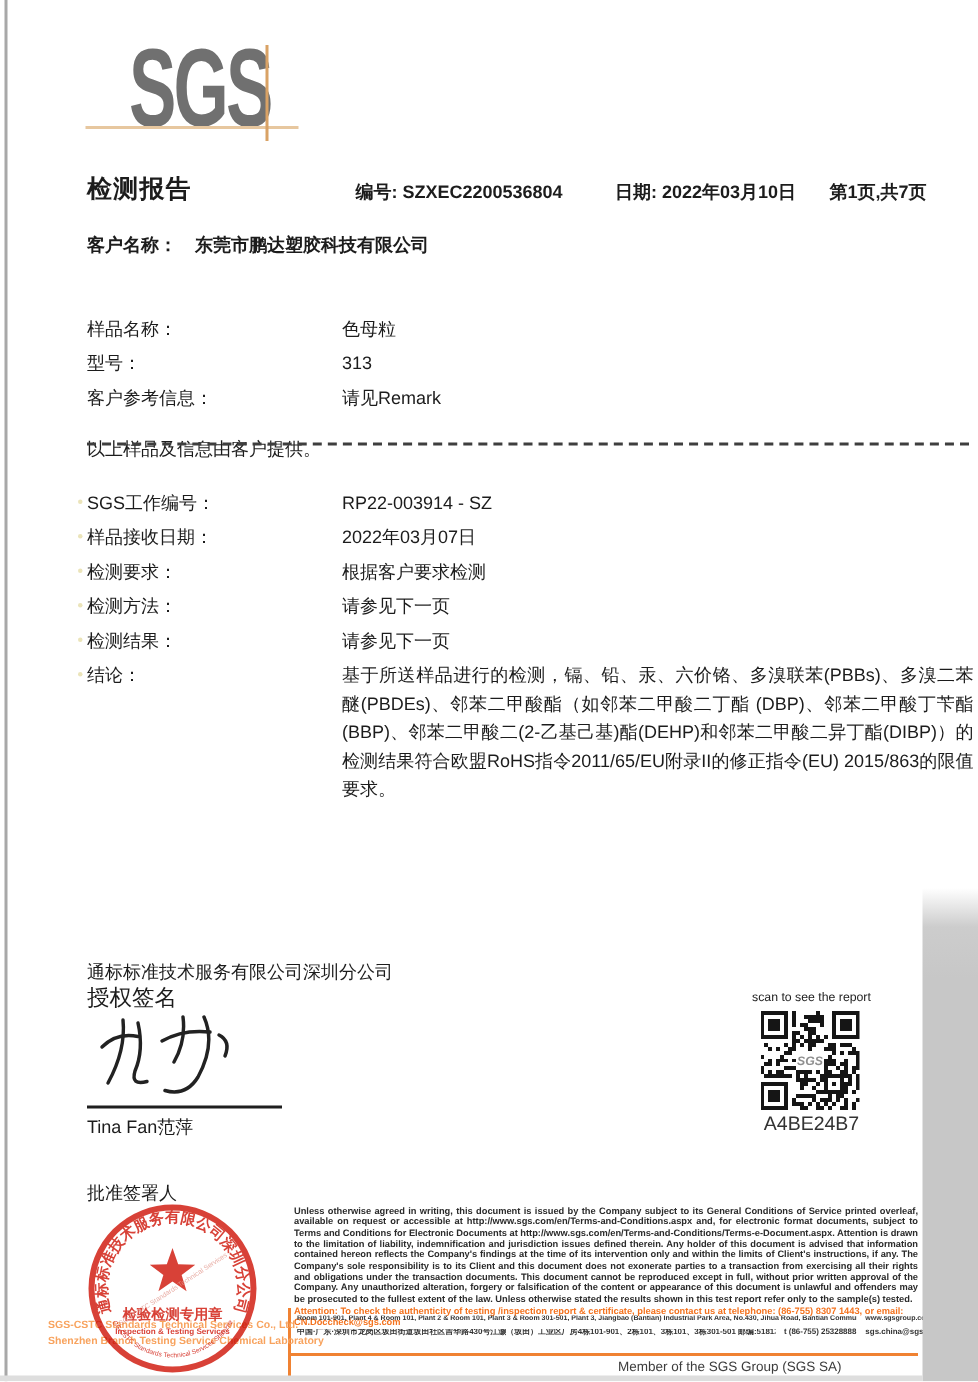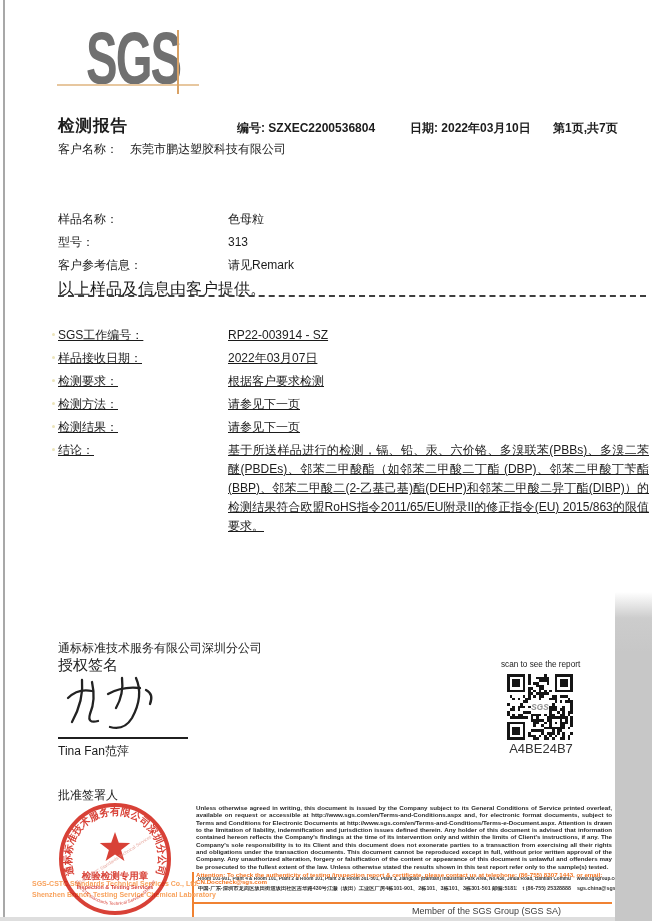--- a/index.html
+++ b/index.html
@@ -18,42 +18,42 @@
   .logo-hline{position:absolute;left:57px;top:84px;width:142px;height:2px;background:#e7c79f;}
   .logo-vline{position:absolute;left:177px;top:30px;width:2px;height:64px;background:#d9a265;}
   
   .report-title{position:absolute;left:58px;top:115px;font-size:16.5px;font-weight:bold;letter-spacing:1px;}
   .hdr{position:absolute;top:120px;font-size:12px;font-weight:bold;white-space:nowrap;}
   .hdr-no{left:237px;} .hdr-date{left:410px;} .hdr-page{left:553px;}
   
   .block{position:absolute;left:58px;}
   .row{display:flex;line-height:18px;margin-bottom:5px;white-space:nowrap;font-size:12px;position:relative;}
   .row .lbl{flex:none;}
-  .cust-block{top:140px;width:560px;}
+  .cust-block{top:154px;width:560px;font-weight:bold;}
   .cust-block .lbl{width:72px;}
   .sample-block{top:210px;width:560px;}
   .sample-block .lbl{width:170px;}
-  .note-line{margin-top:6px;font-size:16px;line-height:18px;}
+  .note-line{margin-top:16px;font-size:12px;line-height:18px;}
   .dash-sep{position:absolute;left:58px;top:295px;width:588px;border-top:2px dashed #3e3e3e;height:0;}
-  .sgs-block{top:326px;width:592px;text-decoration:underline;}
+  .sgs-block{top:326px;width:592px;}
   .sgs-block .lbl{width:170px;}
   .sgs-row::before{content:"";position:absolute;left:-6px;top:7px;width:3px;height:3px;border-radius:50%;
     background:#e7dfae;opacity:.85;}
   .concl-row{display:flex;font-size:12px;position:relative;}
   .concl-row .lbl{width:170px;flex:none;line-height:19px;}
   .concl-row .val{width:421px;line-height:19px;white-space:normal;text-align:justify;}
   
   .sig-company{position:absolute;left:58px;top:640px;font-size:12px;}
   .sig-auth{position:absolute;left:58px;top:656px;font-size:15px;}
   .sig-svg{position:absolute;left:62px;top:674px;}
   .sig-rule{position:absolute;left:58px;top:737px;width:130px;height:2px;background:#1f1f1f;}
   .sig-name{position:absolute;left:58px;top:743px;font-size:12px;}
   .sig-title{position:absolute;left:58px;top:764px;font-size:12px;margin-top:23px;}
   
-  .qr-caption{position:absolute;left:501px;top:660px;width:80px;font-size:8.2px;color:#222;}
+  .qr-caption{position:absolute;left:501px;top:660px;width:80px;text-align:center;font-size:8.2px;color:#222;}
   .qr-svg{position:absolute;left:507px;top:674px;width:66px;height:66px;}
   .qr-id{position:absolute;left:501px;top:741px;width:80px;text-align:center;font-size:13px;color:#333;}
   
   .disclaimer{position:absolute;left:196px;top:804px;width:416px;font-size:6.2px;font-weight:bold;
     line-height:1.18;text-align:justify;color:#2b2b2b;}
   .attention{color:#f4731f;margin-top:1px;text-align:left;}
   .addr{position:absolute;left:198px;top:877px;width:430px;font-size:4.7px;font-weight:bold;color:#333;}
   .addr-row{display:flex;align-items:baseline;white-space:nowrap;line-height:1;margin-bottom:4px;}
   .addr-row .grow{flex:1;overflow:hidden;}
   .addr-cn{font-size:5.3px;}

